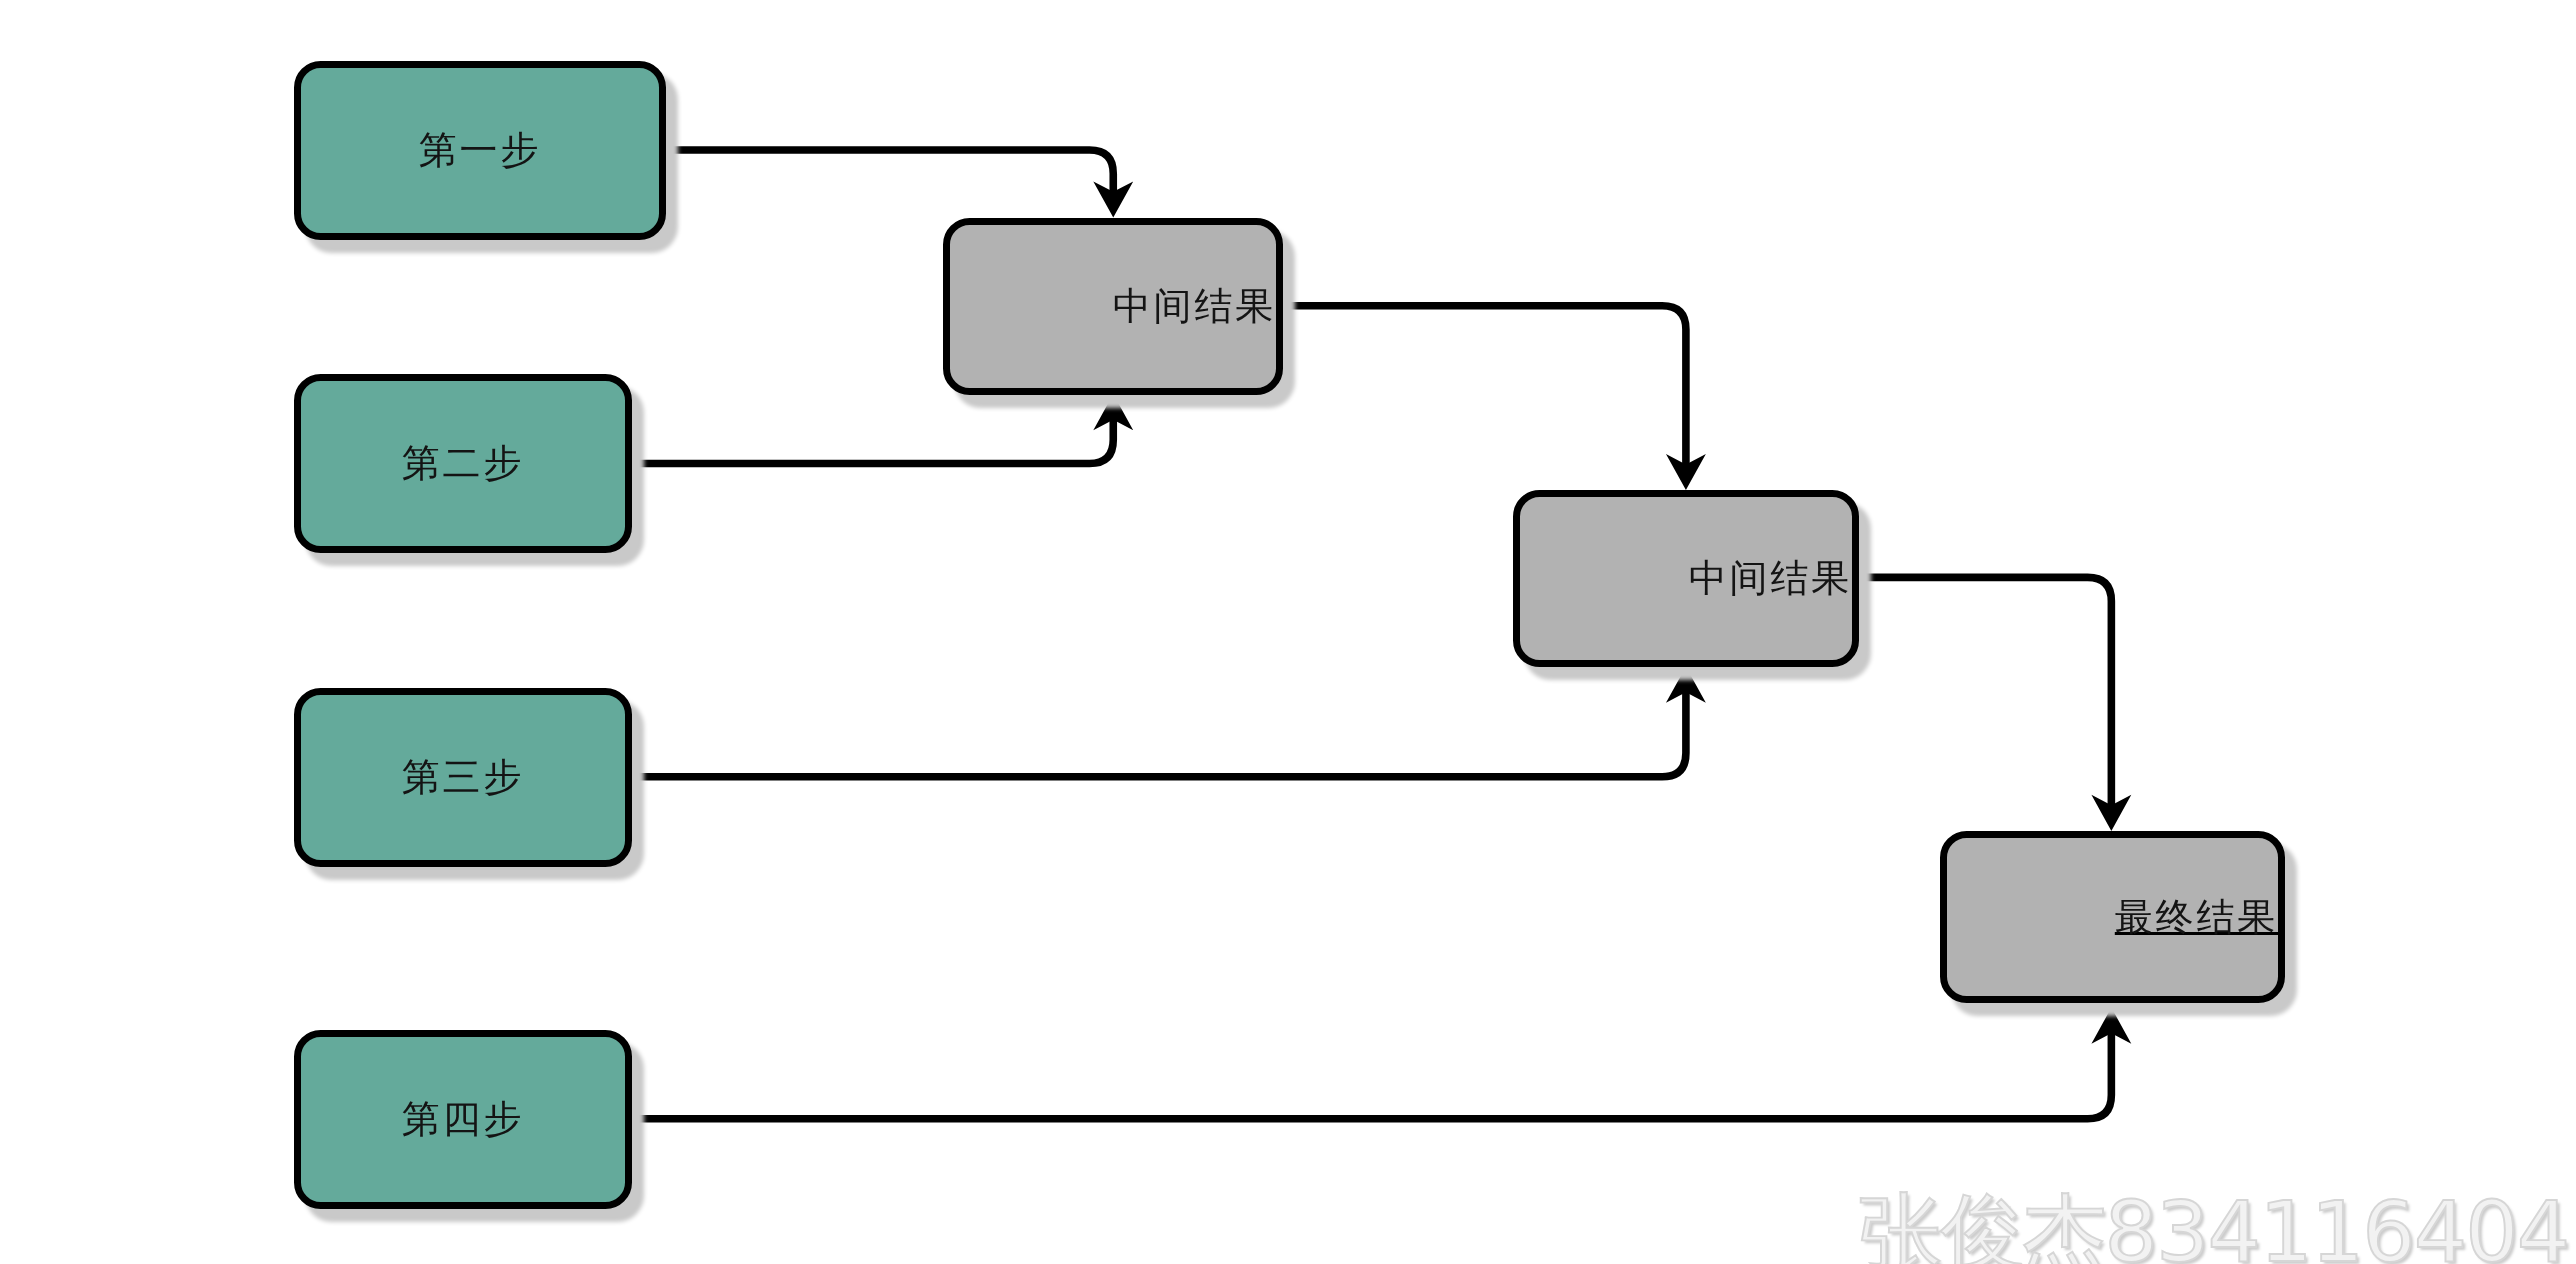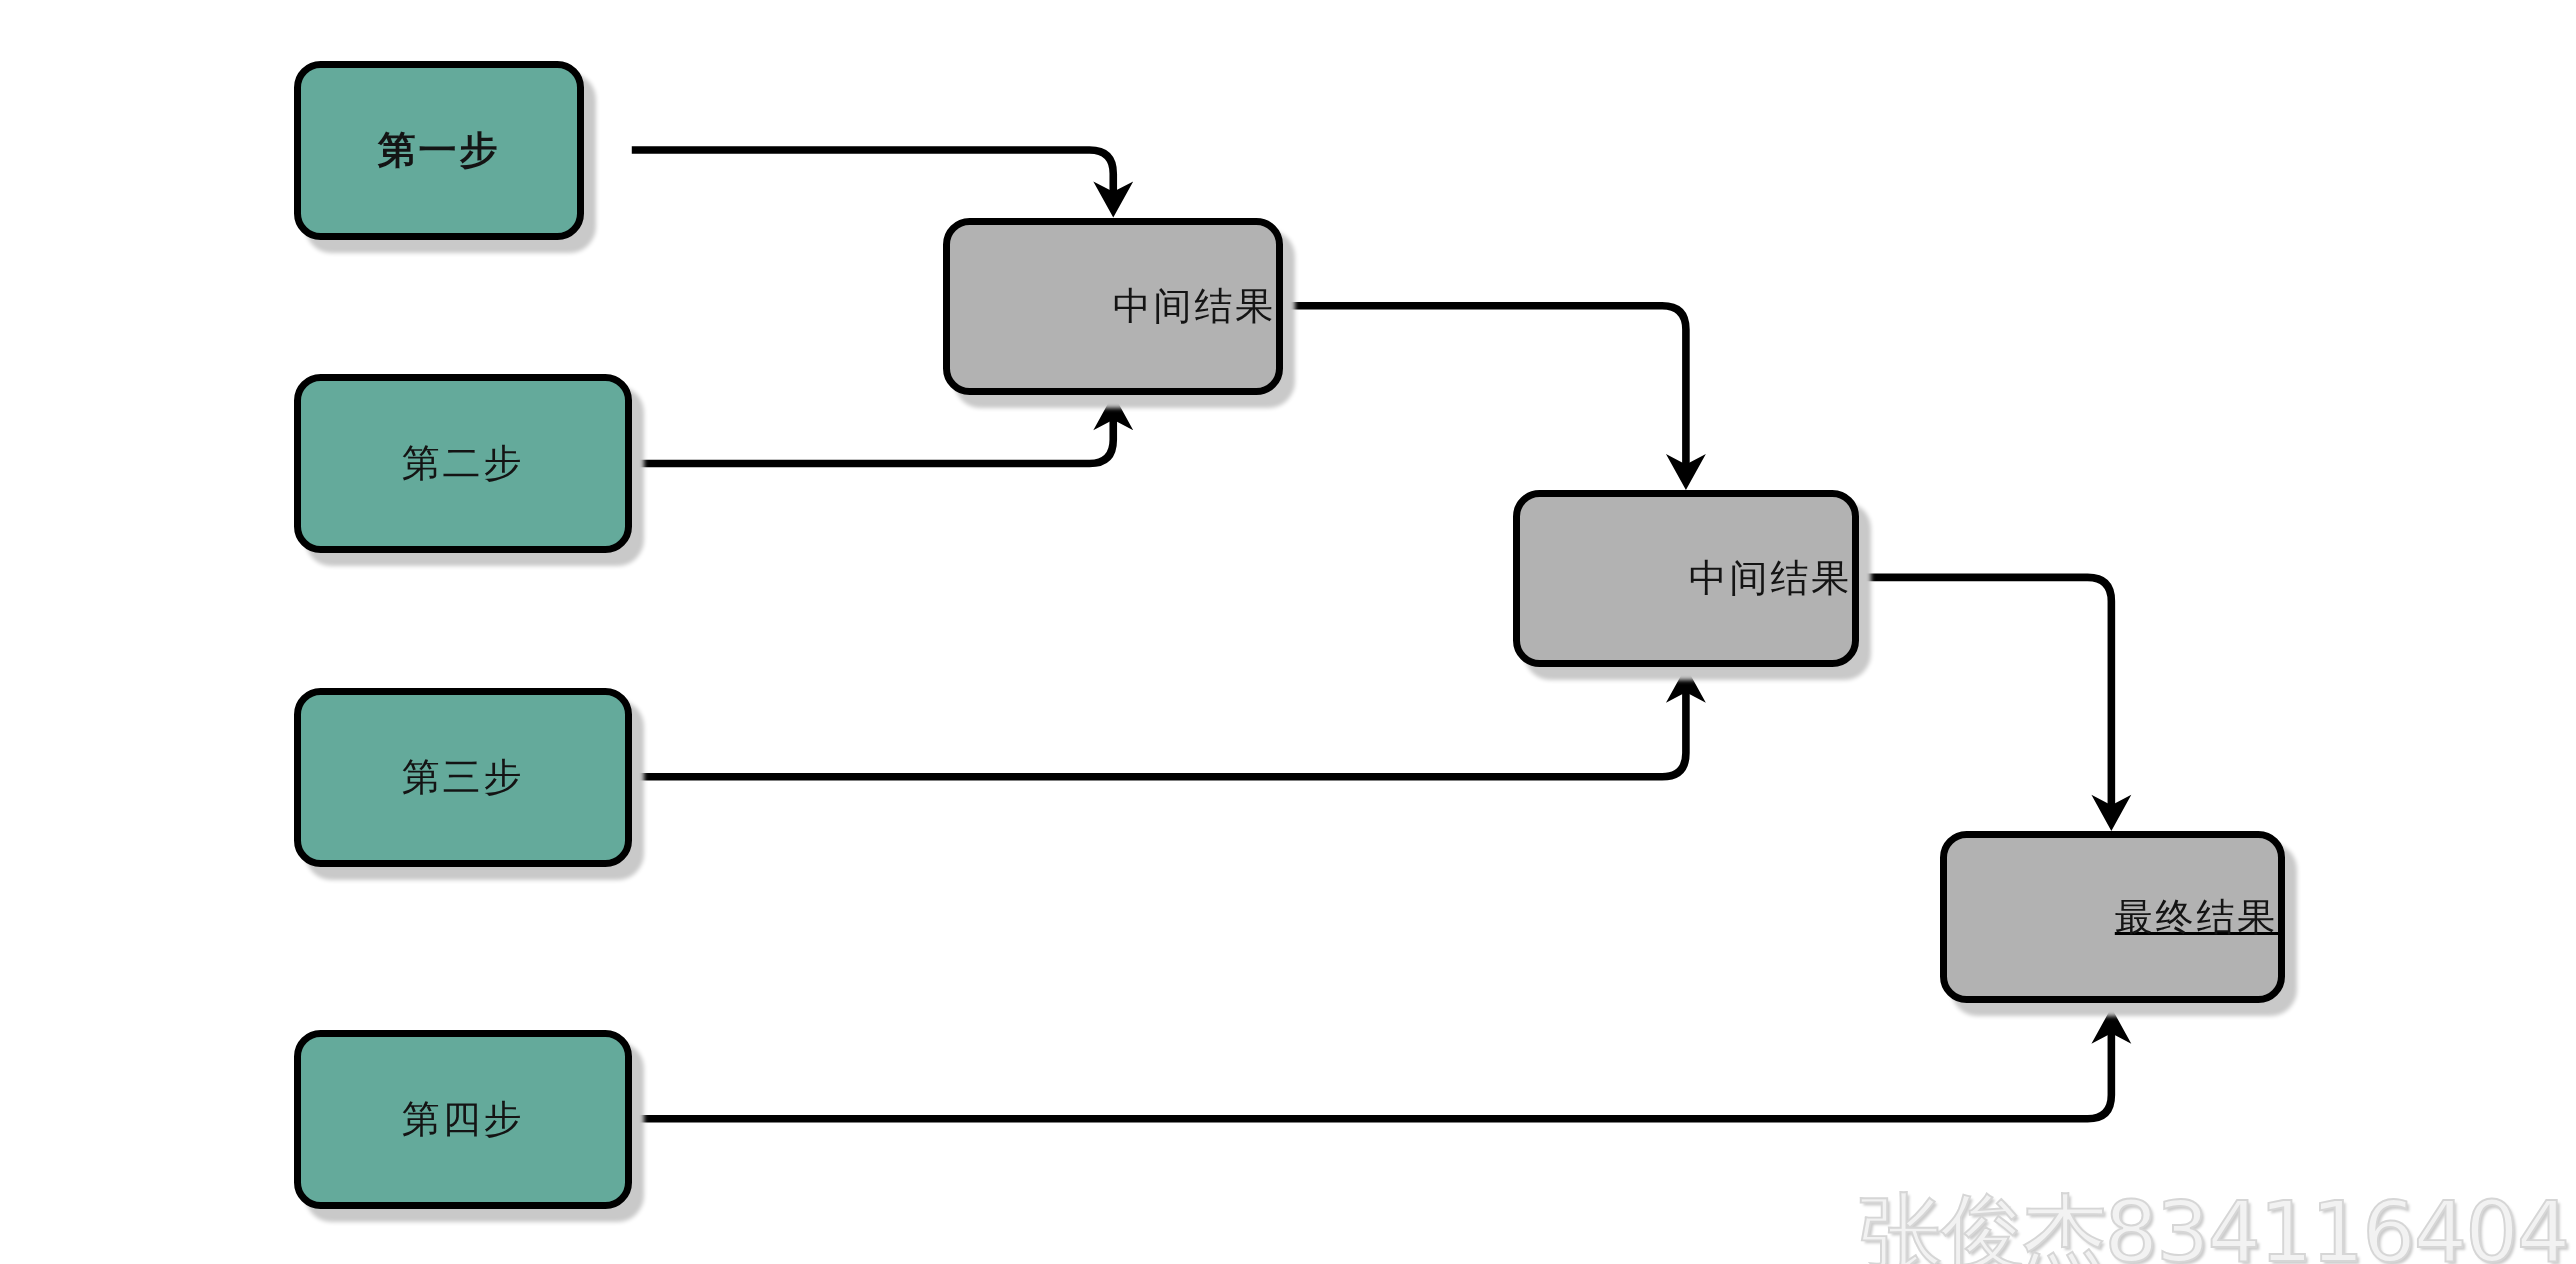--- a/index.html
+++ b/index.html
@@ -94,21 +94,21 @@
       <path class="conn" d="M1957,608 H2198 Q2223,608 2223,633 V849"></path>
       <polygon class="head" points="2223,875 2202,837 2223,848 2244,837"></polygon>
     </g>
 
     <g>
       <path class="conn" d="M665,1178 H2198 Q2223,1178 2223,1153 V1087"></path>
       <polygon class="head" points="2223,1061 2202,1099 2223,1088 2244,1099"></polygon>
     </g>
   </svg>
 
-  <div class="node step" style="left:294px; top:61px; width:290px; height:179px;font-weight:bold;">
+  <div class="node step" style="left:294px; top:61px; width:372px; height:179px;">
     <span class="node-label">第一步</span>
   </div>
 
   <div class="node step" style="left:294px; top:374px; width:338px; height:179px;text-align:right;">
     <span class="node-label">第二步</span>
   </div>
 
   <div class="node step" style="left:294px; top:1030px; width:338px; height:179px;">
     <span class="node-label">第四步</span>
   </div>

